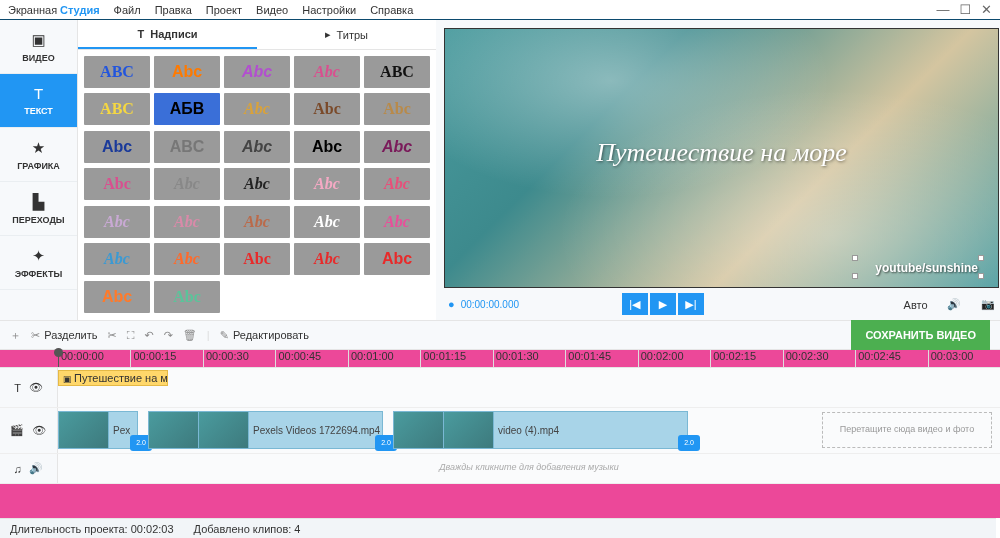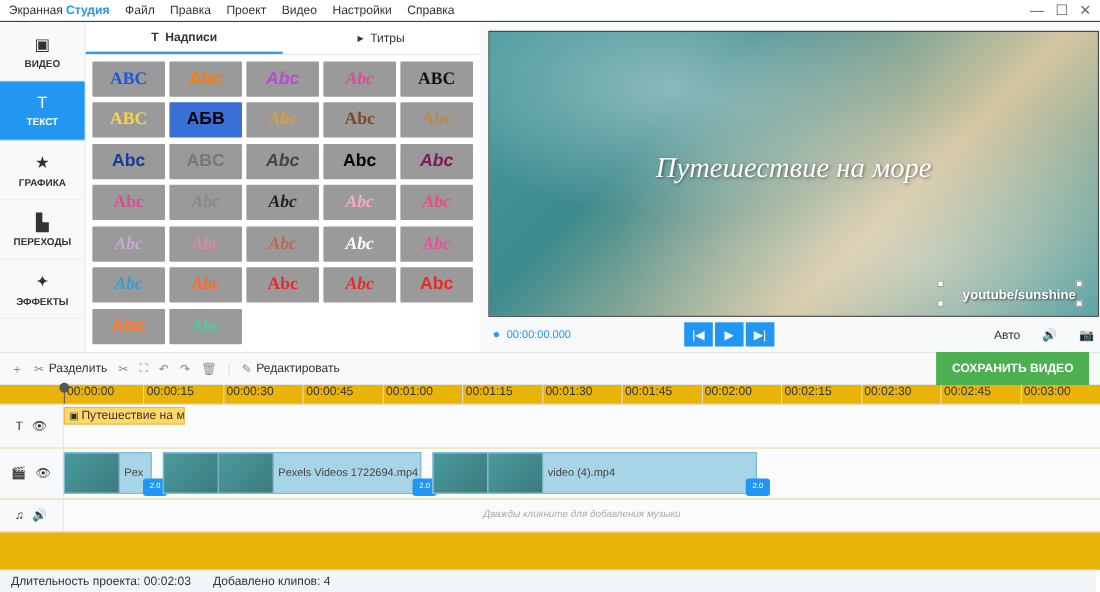--- a/index.html
+++ b/index.html
@@ -30,21 +30,21 @@
 .watermark{position:absolute;bottom:12px;right:20px;color:#fff;font-size:12px;font-weight:bold;text-shadow:1px 1px 2px rgba(0,0,0,0.6)}
 .wm-handle{position:absolute;width:6px;height:6px;background:#fff;border:1px solid #999}
 .preview-controls{height:32px;display:flex;align-items:center;padding:0 4px;gap:6px}
 .timecode{color:#2196F3;font-size:10px}
 .play-btns{margin-left:auto;margin-right:auto;display:flex;gap:2px}
 .play-btns button{width:26px;height:22px;background:#2196F3;border:none;color:#fff;cursor:pointer;font-size:11px}
 .preview-right{margin-left:auto;display:flex;align-items:flex-end;gap:20px}
 .toolbar{height:30px;background:#f7f9fb;border-top:1px solid #e5e5e5;border-bottom:1px solid #e5e5e5;display:flex;align-items:center;padding:0 10px;gap:10px}
 .tool-btn{display:flex;align-items:center;gap:4px;cursor:pointer;color:#888;font-size:11px}
 .save-btn{margin-left:auto;background:#4caf50;color:#fff;border:none;height:30px;padding:0 14px;font-size:11px;font-weight:bold;cursor:pointer}
-.timeline{background:#eab308;height:168px;display:flex;flex-direction:column}
+.timeline{background:#ec4899;height:168px;display:flex;flex-direction:column}
 .ruler{height:18px;display:flex;border-bottom:1px solid #e5e5e5;font-size:8px;color:#888;padding-left:58px;position:relative}
 .ruler span{flex:1;border-left:1px solid #ddd;padding-left:2px}
 .playhead{position:absolute;left:58px;top:0;bottom:0;width:1px;background:#555;z-index:10}
 .playhead::before{content:"";position:absolute;top:-2px;left:-4px;width:9px;height:9px;background:#555;border-radius:50%}
 .track{display:flex;border-bottom:1px solid #eee;position:relative}
 .track-head{width:58px;background:#f7f9fb;display:flex;align-items:center;justify-content:center;gap:8px;border-right:1px solid #e5e5e5}
 .track-body{flex:1;position:relative;background:#fafbfc}
 .text-clip{position:absolute;height:16px;background:#ffd76a;border:1px solid #e5b945;font-size:9px;padding:1px 4px;top:2px;overflow:hidden;white-space:nowrap}
 .video-clip{position:absolute;height:38px;top:3px;background:#a8d4e8;border:1px solid #7ab8d4;display:flex;align-items:center;overflow:hidden}
 .thumb{width:50px;height:100%;background:linear-gradient(135deg,#4a9b9e,#3d7a7d);border-right:1px solid #7ab8d4;flex-shrink:0}
@@ -224,20 +224,21 @@
           <div class="thumb"></div>
           <span class="clip-label">Pexels Videos 1722694.mp4</span>
       </div>
       <div class="trans-badge" style="left:317px">2.0</div>
       <div class="video-clip" style="left:335px;width:295px">
         <div class="thumb"></div>
           <div class="thumb"></div>
           <span class="clip-label">video (4).mp4</span>
       </div>
       <div class="trans-badge" style="left:620px">2.0</div>
+      <div class="drop-zone">Перетащите сюда видео и фото</div>
     </div>
   </div>
   <div class="track" style="height:30px">
     <div class="track-head">
       <span>♫</span>
       <span>🔊</span>
     </div>
     <div class="track-body">
       <div class="music-hint">Дважды кликните для добавления музыки</div>
     </div>

